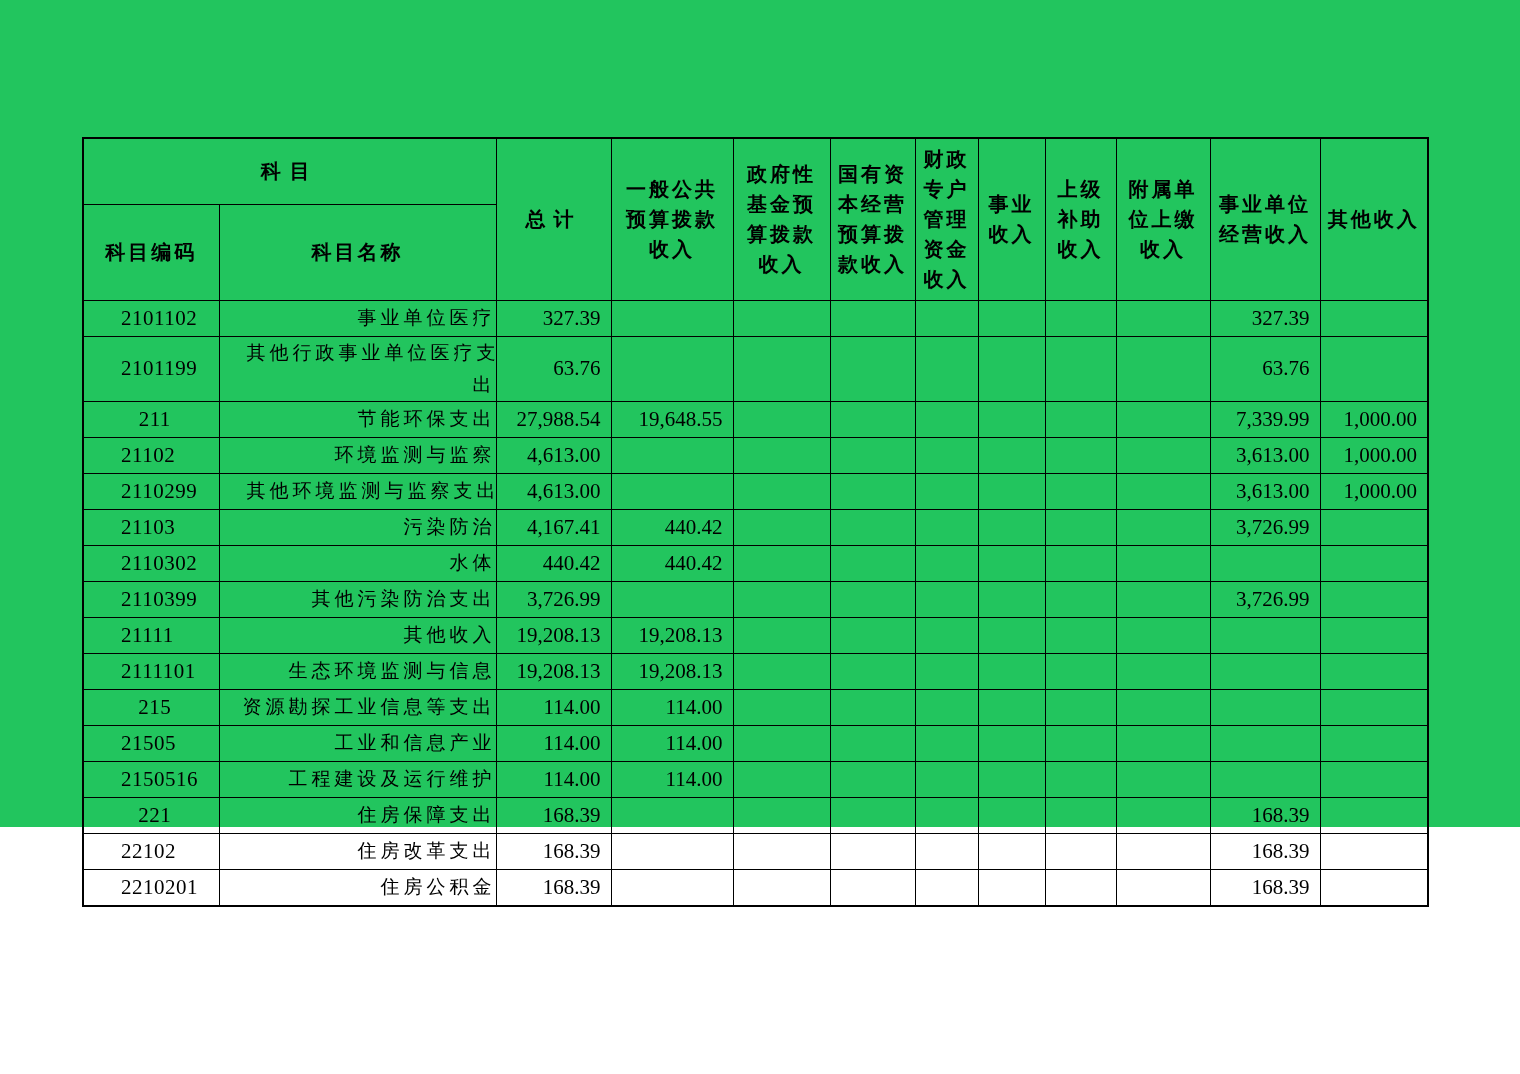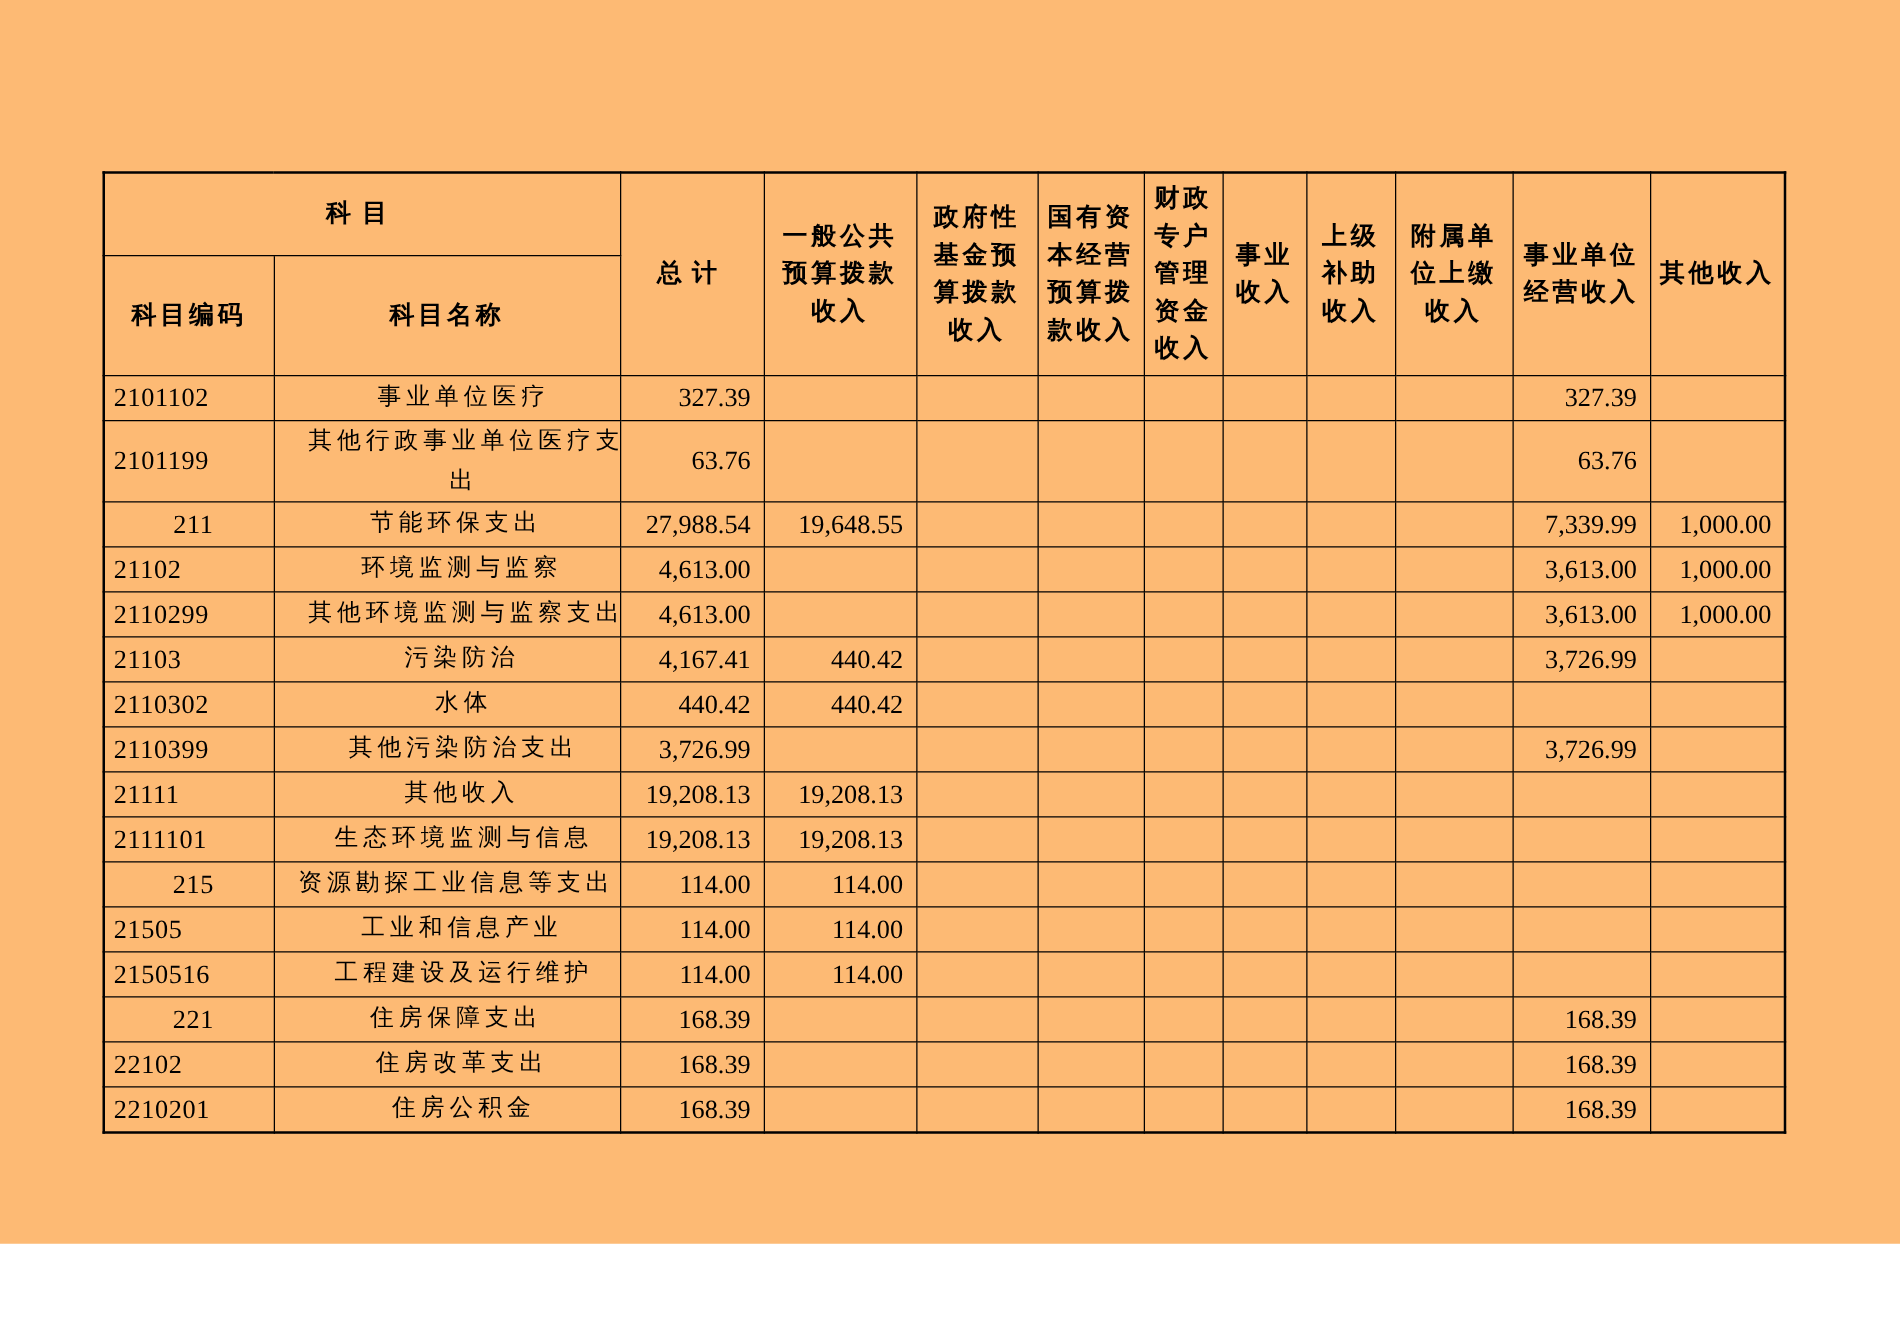--- a/index.html
+++ b/index.html
@@ -7,22 +7,22 @@
     width: 1520px; height: 1074px;
     background: #ffffff;
     font-family: "Liberation Serif", "DejaVu Serif", serif;
     color: #000000;
     position: relative;
     overflow: hidden;
   }
   .page {
     position: absolute;
     left: 0; top: 0;
-    width: 1520px; height: 995px;
-    background: #fdba74;
+    width: 1520px; height: 827px;
+    background: #22c55e;
   }
   table.budget-table {
     position: absolute;
     left: 82px; top: 137px;
     width: 1345px;
     border-collapse: collapse;
     table-layout: fixed;
     border: 2px solid #000000;
   }
   th, td {
@@ -39,28 +39,28 @@
     white-space: pre-line;
     line-height: 1.5;
   }
   tr.header-row-1 th { height: 66px; }
   tr.header-row-2 th { height: 96px; margin-left: 48px; }
   th.subject-group { letter-spacing: 9px; }
   th.total-col { letter-spacing: 8px; margin-top: 33px; }
   tbody td { height: 36px; font-size: 21px; }
   td.code {
     text-align: left;
-    padding-left: 7px;
+    padding-left: 37px;
     letter-spacing: 0.5px;
   }
   td.code.lvl1 { padding-left: 7px; text-align: center; }
   td.name {
     font-size: 19px;
     letter-spacing: 4px;
-    text-align: center;
+    text-align: right;
     padding-left: 27px;
     white-space: pre;
     line-height: 1.7;
   }
   td.name.lvl1 { padding-left: 15px; margin-left: 48px; }
   td.name.lvl2 { padding-left: 24px; }
   td.num {
     text-align: right;
     padding-right: 10px;
   }

